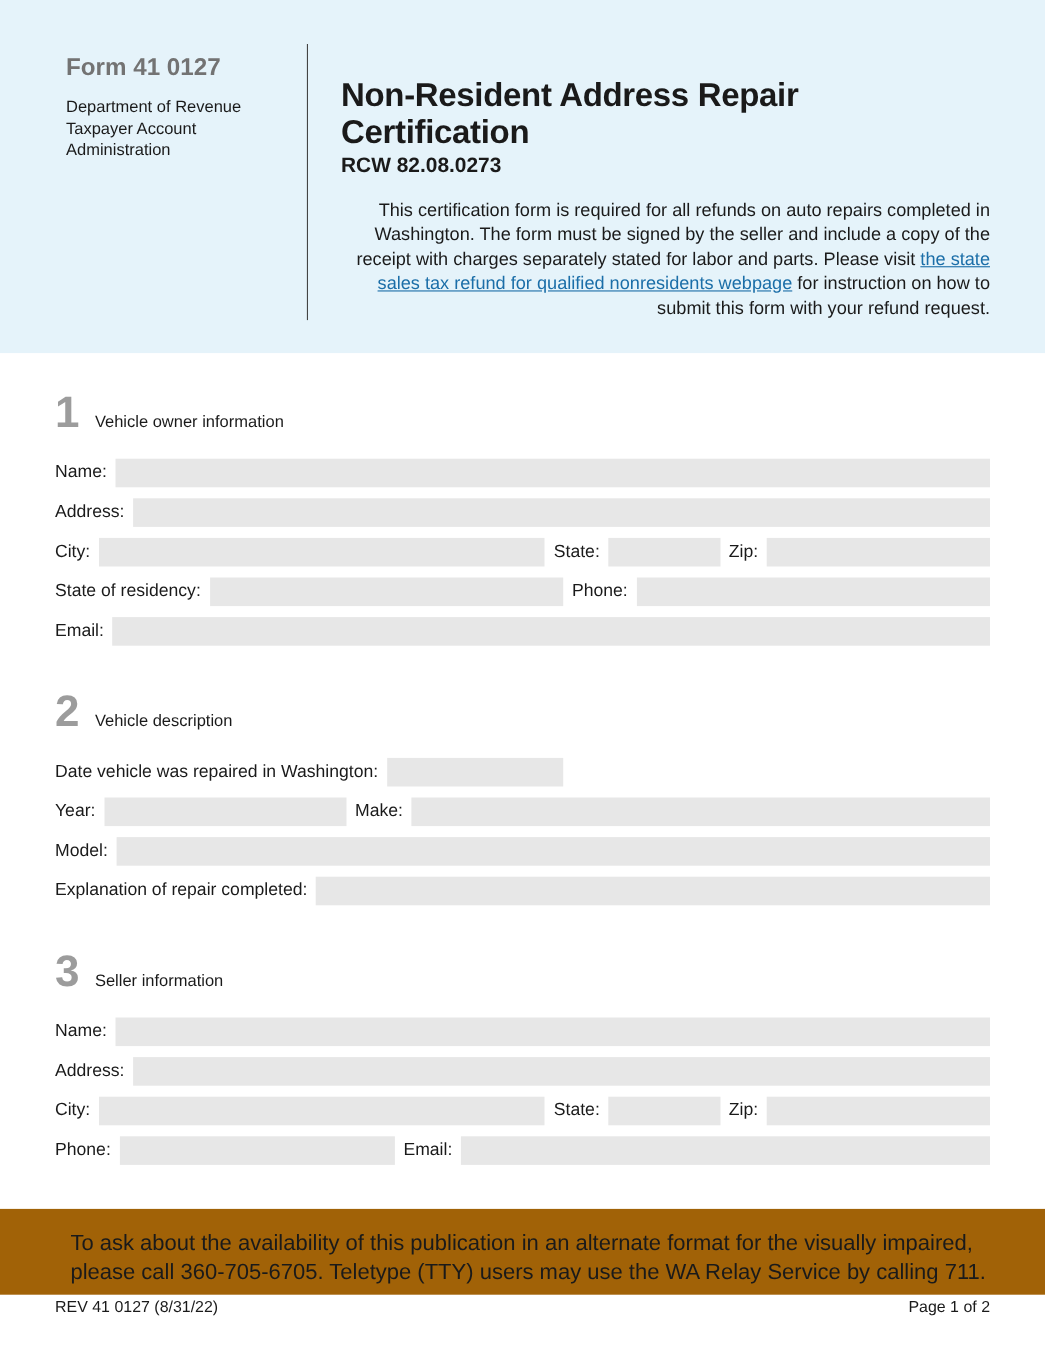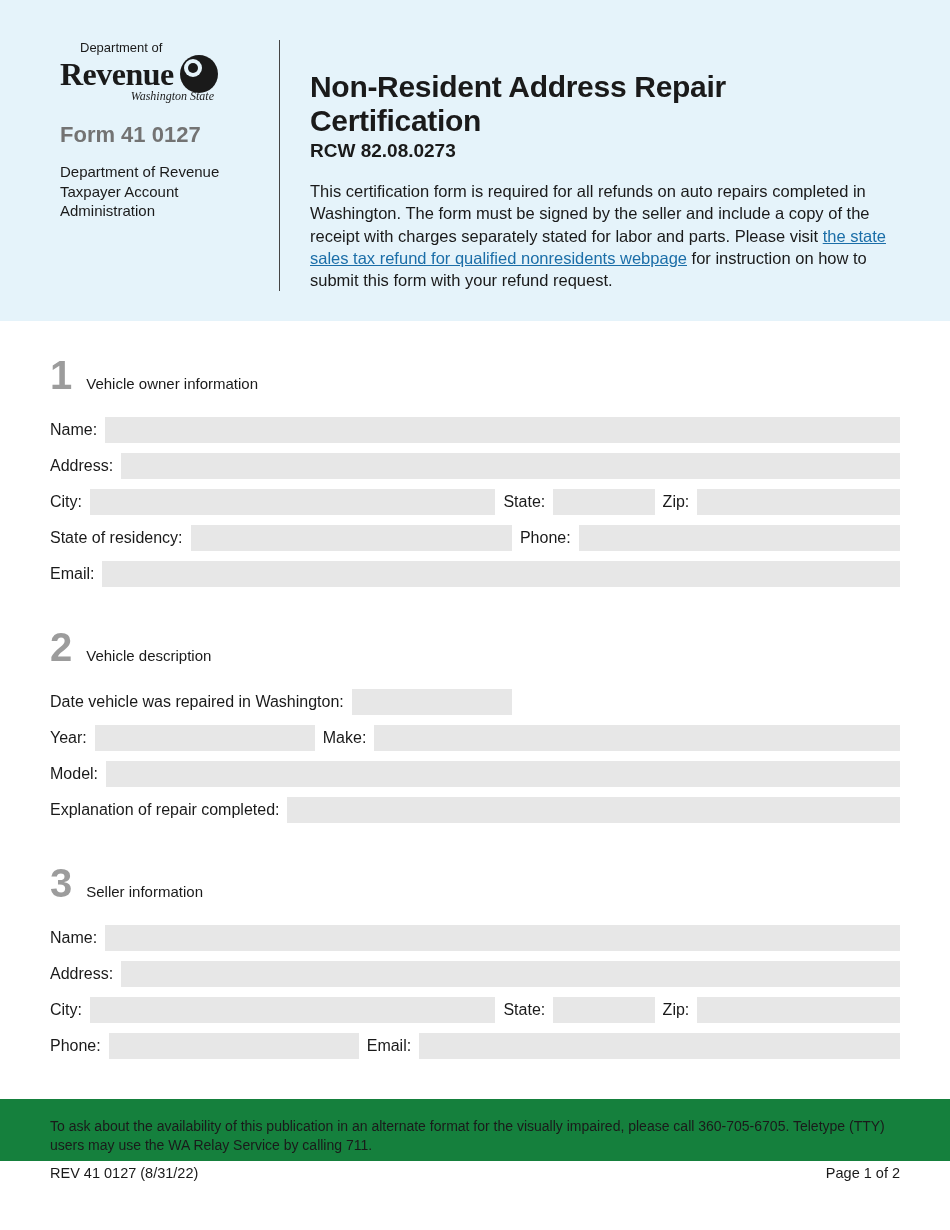--- a/index.html
+++ b/index.html
@@ -82,20 +82,21 @@
   }
   .subtitle {
     font-size: 19px;
     font-weight: 700;
     margin-top: 2px;
     margin-bottom: 18px;
   }
   .intro {
     font-size: 16.5px;
     line-height: 1.35;
+    text-align: right;
   }
   .intro a {
     color: #1b6ea8;
     text-decoration: underline;
   }
   .content {
     padding: 20px 50px 0 50px;
   }
   .section-head {
     display: flex;
@@ -127,46 +128,38 @@
   }
   .field {
     background: #e7e7e7;
     height: 26px;
     border: none;
     flex: 1;
     min-width: 0;
   }
   .field.short { flex: 0 0 auto; }
   .footer-band {
-    background: #15803d;
-    padding: 18px 50px 6px 50px;
-    font-size: 14px;
+    background: #a16207;
+    padding: 18px 50px 6px 64px;
+    font-size: 20px;
     line-height: 1.35;
     margin-top: 30px;
   }
   .footer-bar {
     display: flex;
     justify-content: space-between;
     padding: 4px 50px 14px 50px;
     font-size: 14.5px;
   }
 </style>
 </head>
 <body>
 
 <div class="header-band">
   <div class="header-left">
-    <div class="logo-block">
-      <div class="logo-top">Department of</div>
-      <div class="logo-revenue">
-        <span>Revenue</span>
-        <span class="logo-swirl"></span>
-      </div>
-      <div class="logo-sub">Washington State</div>
-    </div>
     <div class="form-number">Form 41 0127</div>
     <div class="dept-name">Department of Revenue Taxpayer Account Administration</div>
   </div>
   <div class="header-right">
     <div class="title">Non-Resident Address Repair Certification</div>
     <div class="subtitle">RCW 82.08.0273</div>
     <p class="intro">
       <span>This certification form is required for all refunds on auto repairs completed in Washington. The form must be signed by the seller and include a copy of the receipt with charges separately stated for labor and parts. Please visit </span><a href="#">the state sales tax refund for qualified nonresidents webpage</a><span> for instruction on how to submit this form with your refund request.</span>
     </p>
   </div>

